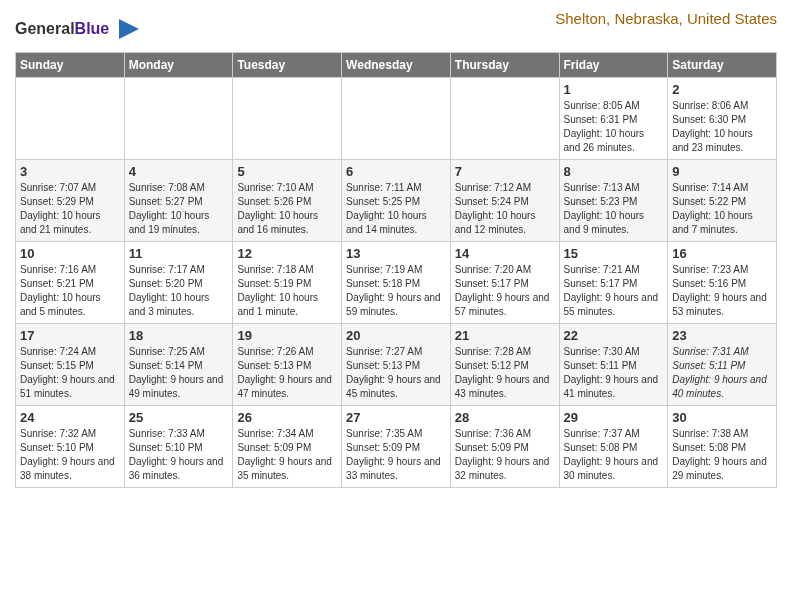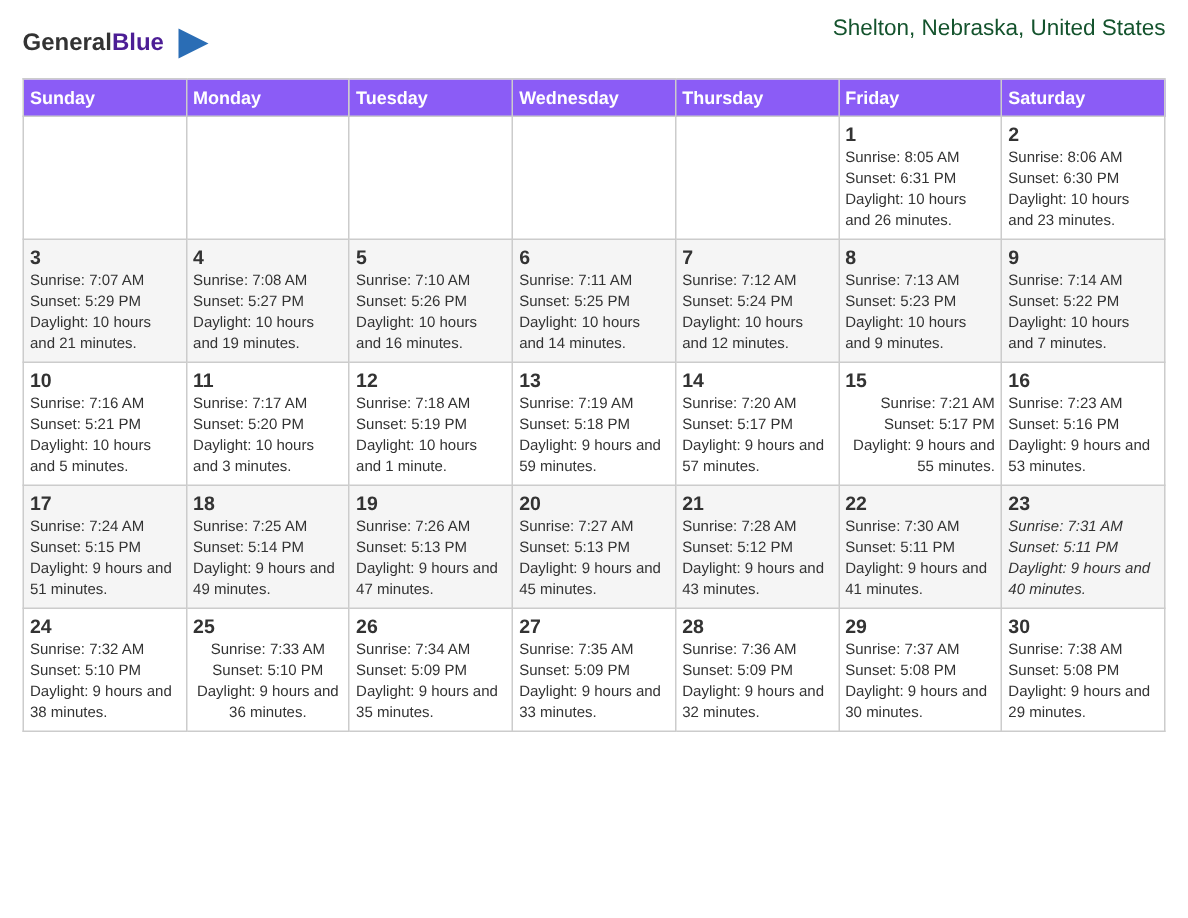--- a/index.html
+++ b/index.html
@@ -45,29 +45,29 @@
       text-align: right;
     }
     .month-title {
       font-size: 36px;
       font-weight: normal;
       color: #333;
       line-height: 1.1;
     }
     .location {
       font-size: 15px;
-      color: #14532d;
+      color: #a16207;
     }
     table {
       width: 100%;
       border-collapse: collapse;
       table-layout: fixed;
     }
     thead tr th {
-      background-color: #8b5cf6;
+      background-color: #737373;
       color: #fff;
       font-size: 12px;
       font-weight: bold;
       padding: 5px 4px;
       text-align: left;
       border: 1px solid #ccc;
     }
     tbody tr td {
       vertical-align: top;
       border: 1px solid #ccc;
@@ -215,21 +215,21 @@
 Daylight: 9 hours and 59 minutes.</div>
         </td>
         <td>
           <span class="day-num">14</span>
           <div class="day-info" style="white-space: pre-line;">Sunrise: 7:20 AM
 Sunset: 5:17 PM
 Daylight: 9 hours and 57 minutes.</div>
         </td>
         <td>
           <span class="day-num">15</span>
-          <div class="day-info" style="white-space: pre-line; text-align: right;">Sunrise: 7:21 AM
+          <div class="day-info" style="white-space: pre-line;">Sunrise: 7:21 AM
 Sunset: 5:17 PM
 Daylight: 9 hours and 55 minutes.</div>
         </td>
         <td>
           <span class="day-num">16</span>
           <div class="day-info" style="white-space: pre-line;">Sunrise: 7:23 AM
 Sunset: 5:16 PM
 Daylight: 9 hours and 53 minutes.</div>
         </td>
       </tr>
@@ -279,21 +279,21 @@
       </tr>
       <tr>
         <td>
           <span class="day-num">24</span>
           <div class="day-info" style="white-space: pre-line;">Sunrise: 7:32 AM
 Sunset: 5:10 PM
 Daylight: 9 hours and 38 minutes.</div>
         </td>
         <td>
           <span class="day-num">25</span>
-          <div class="day-info" style="white-space: pre-line; text-align: center;">Sunrise: 7:33 AM
+          <div class="day-info" style="white-space: pre-line;">Sunrise: 7:33 AM
 Sunset: 5:10 PM
 Daylight: 9 hours and 36 minutes.</div>
         </td>
         <td>
           <span class="day-num">26</span>
           <div class="day-info" style="white-space: pre-line;">Sunrise: 7:34 AM
 Sunset: 5:09 PM
 Daylight: 9 hours and 35 minutes.</div>
         </td>
         <td>

